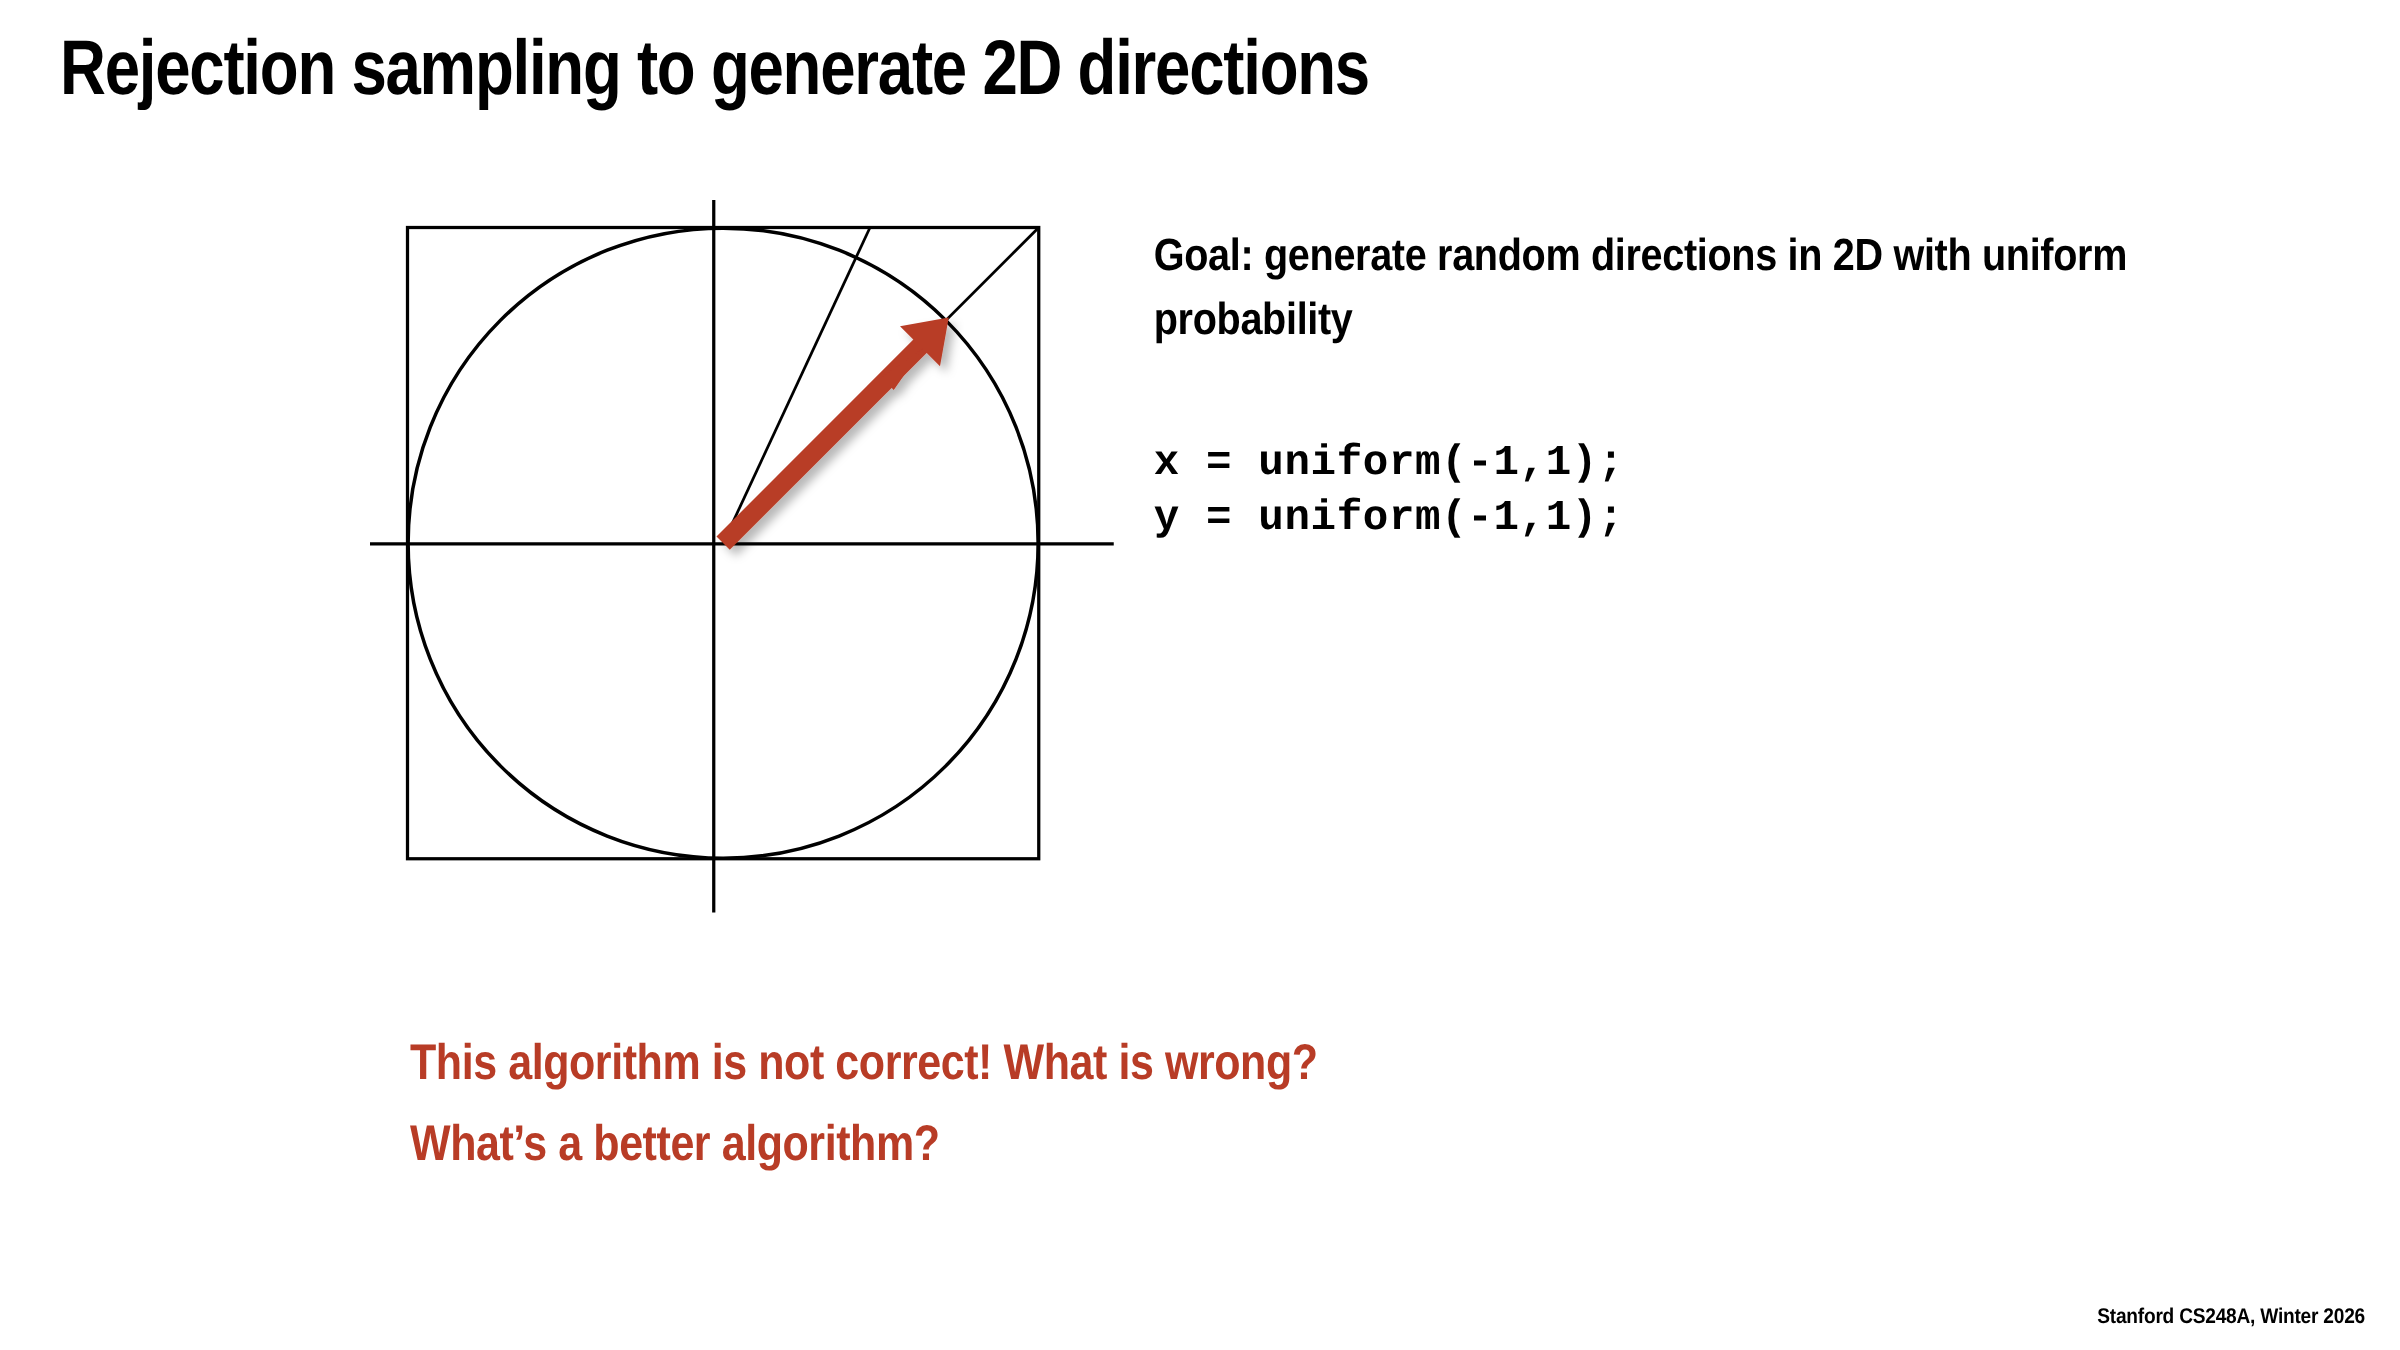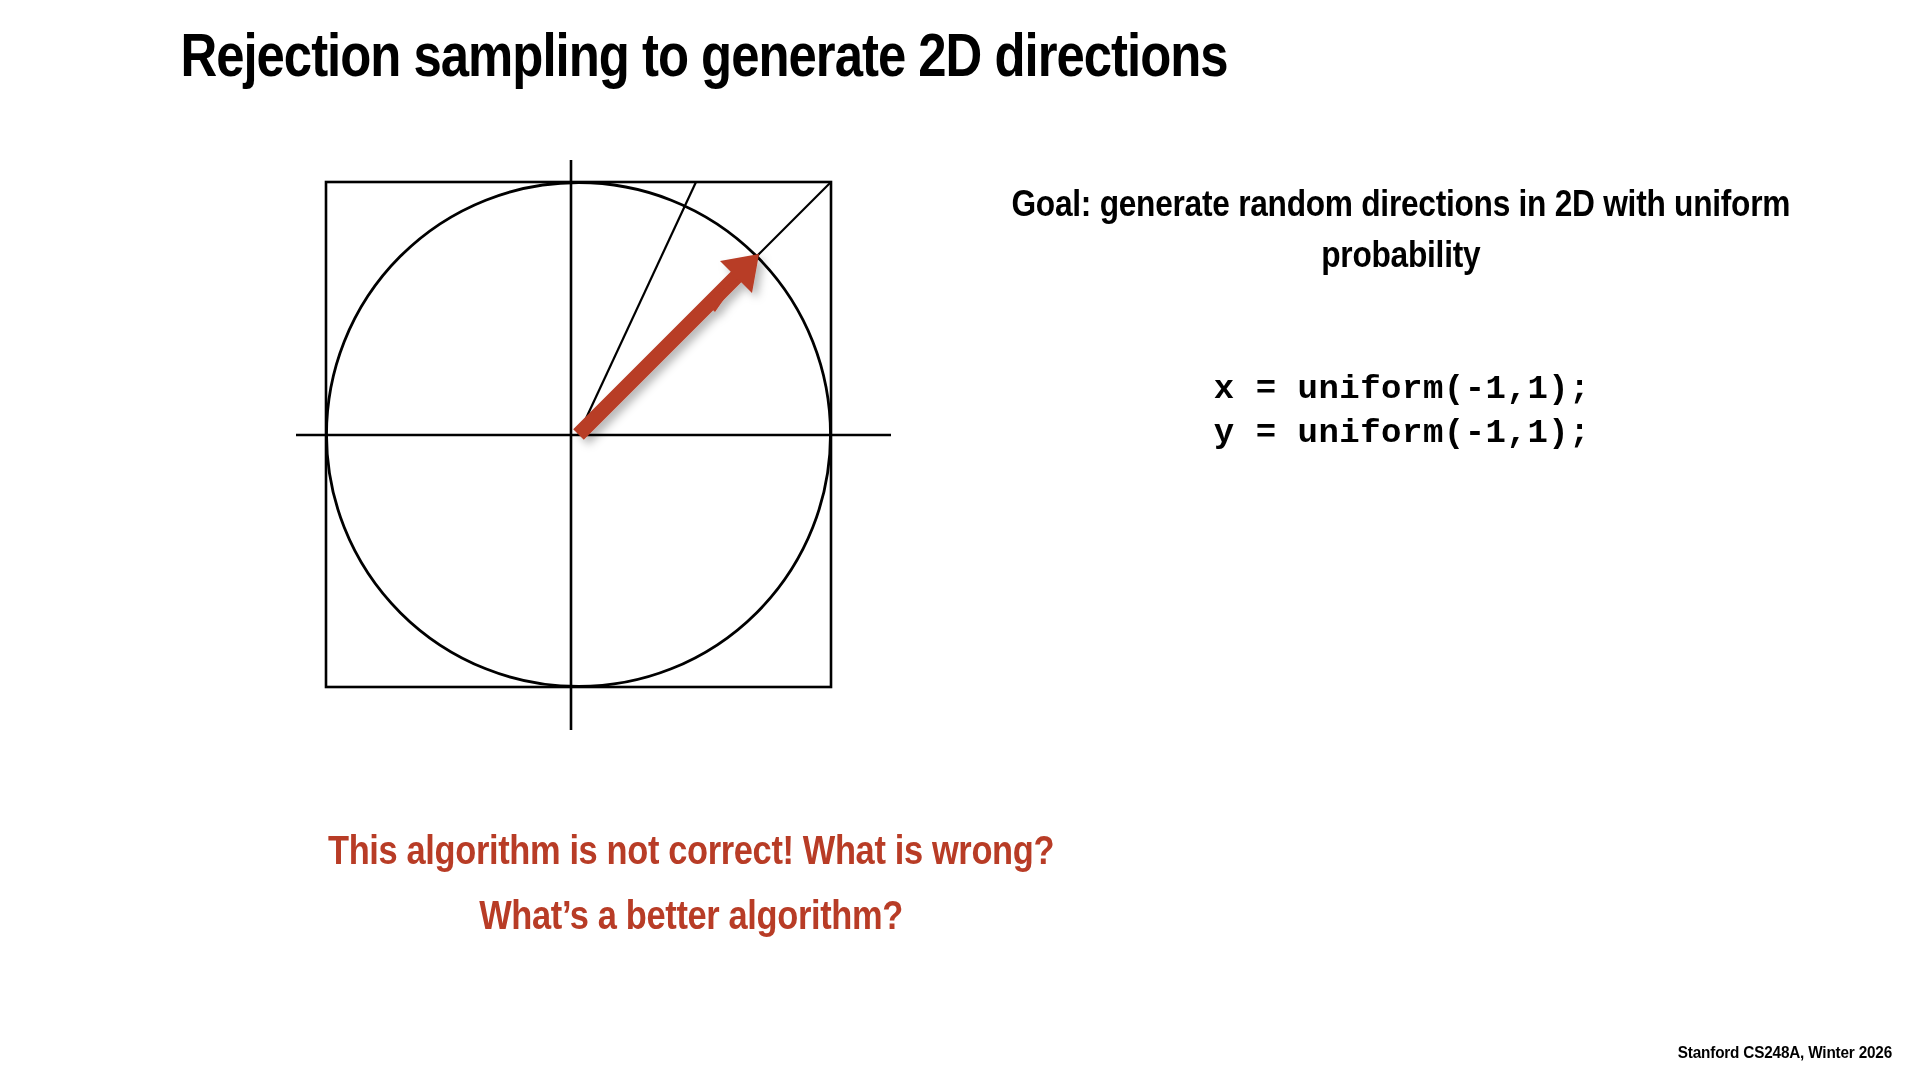--- a/index.html
+++ b/index.html
@@ -14,21 +14,20 @@
     overflow: hidden;
     font-family: "Liberation Sans", sans-serif;
     color: #000000;
     position: relative;
   }
 
   .slide {
     position: absolute;
     inset: 0;
     background: #ffffff;
-    text-align: center;
   }
 
   
   .slide-title {
     position: absolute;
     left: 48px;
     top: 22px;
     width: 1600px;
     font-family: "Liberation Sans", sans-serif;
     font-weight: bold;
@@ -49,21 +48,21 @@
     width: 620px;
     height: 580px;
   }
   .diagram-wrap svg {
     display: block;
   }
 
   
   .right-col {
     position: absolute;
-    left: 952px;
+    left: 923px;
     top: 178px;
     width: 900px;
   }
 
   .goal-text {
     font-family: "Liberation Sans", sans-serif;
     font-weight: bold;
     font-size: 36px;
     line-height: 1.42;
     letter-spacing: -0.3px;
@@ -75,21 +74,21 @@
 
   .code-block {
     font-family: "Liberation Mono", "DejaVu Sans Mono", monospace;
     font-weight: bold;
     font-size: 34px;
     line-height: 1.28;
     letter-spacing: 0.5px;
     white-space: pre;
     color: #000000;
   }
-  .code-block.block-one { margin-top: 88px; }
+  .code-block.block-one { margin-top: 70px; }
   .code-block.block-two { margin-top: 38px; }
 
   
   .red-note {
     position: absolute;
     left: 328px;
     top: 818px;
     font-family: "Liberation Sans", sans-serif;
     font-weight: bold;
     font-size: 40px;

